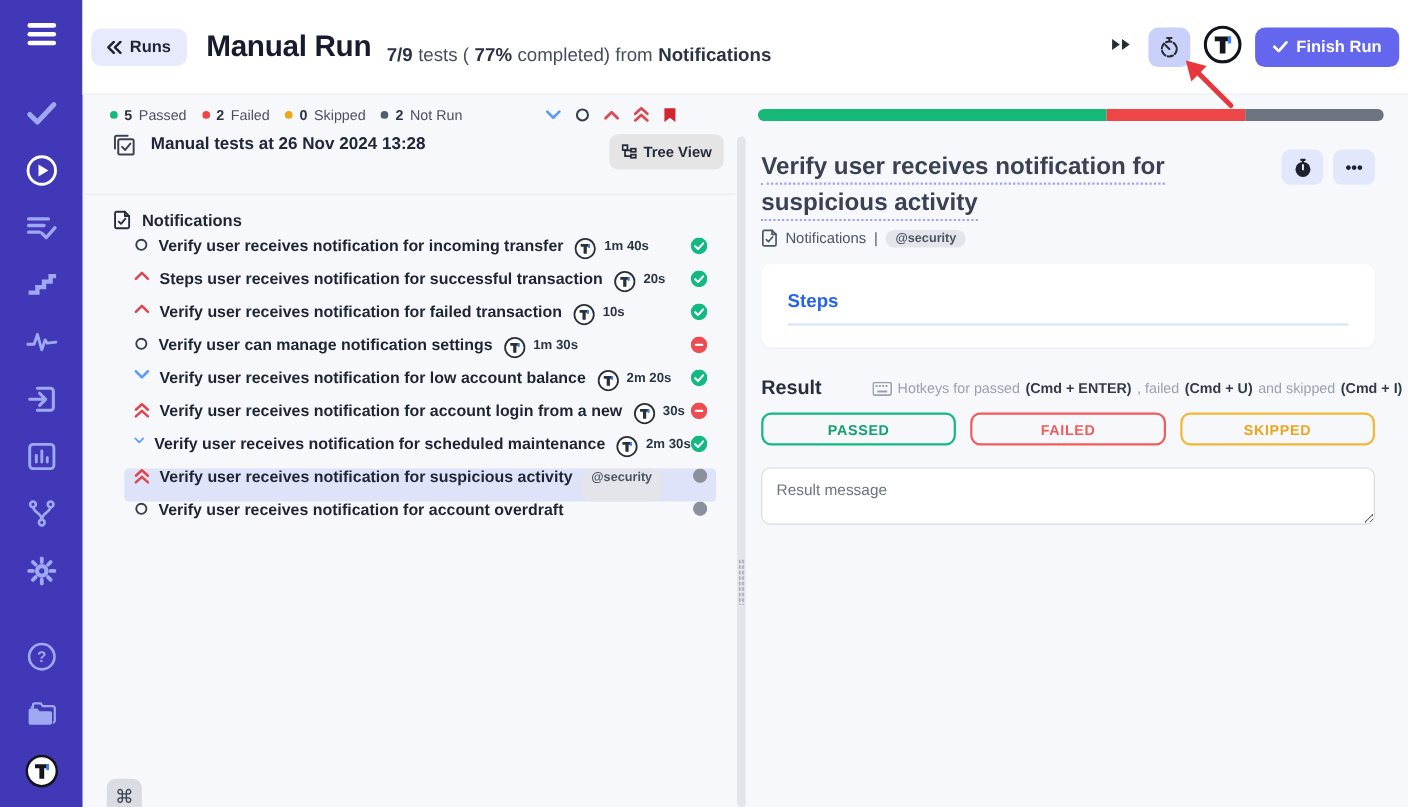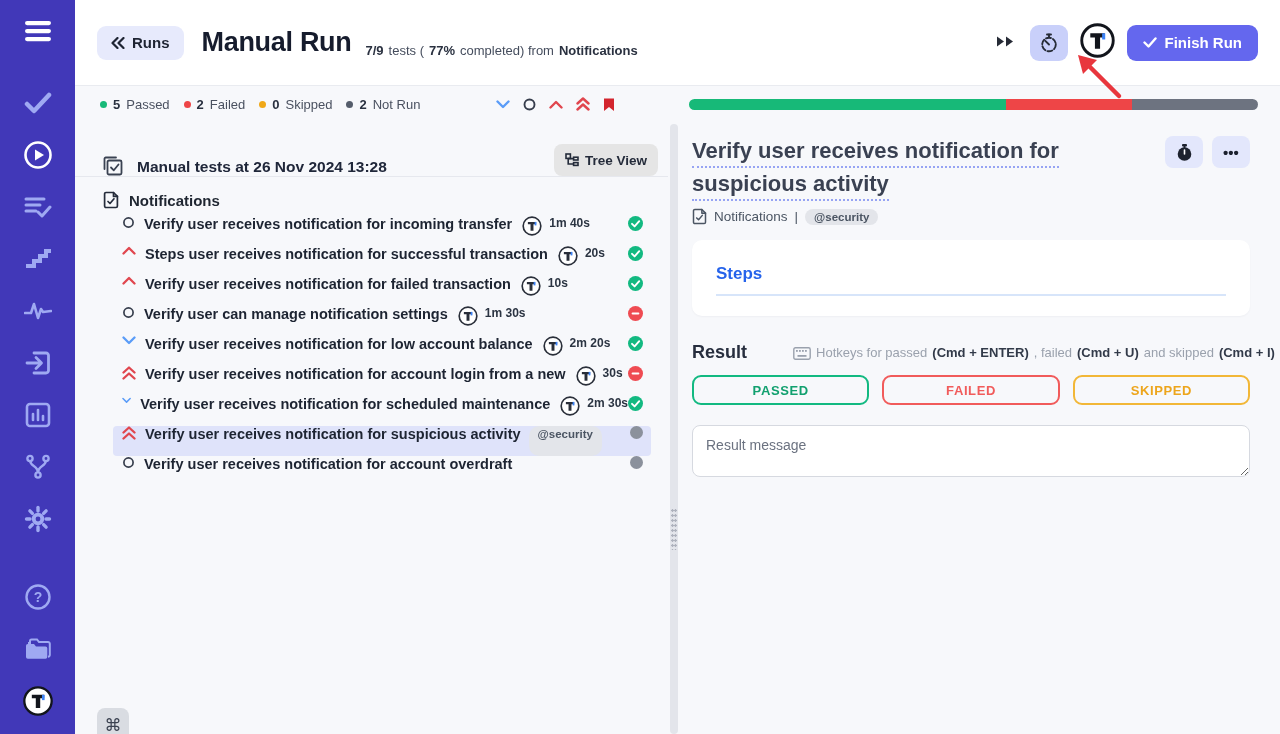--- a/index.html
+++ b/index.html
@@ -9,24 +9,24 @@
   
   .sidebar { position:absolute; left:0; top:0; bottom:0; width:75px; background:#4138b8; display:flex; flex-direction:column; align-items:center; }
   .sb-icon { width:30px; height:30px; display:flex; align-items:center; justify-content:center; cursor:pointer; }
   .sb-icon svg { display:block; }
   .sb-menu { margin-top:16px; margin-bottom:42px; }
   .sb-item { margin-bottom:22px; }
   .sb-spacer { flex:1; }
   .sb-bottom { margin-bottom:18px; }
 
   
-  .topbar { position:absolute; left:75px; right:0; top:0; height:86px; background:#fff; border-bottom:1px solid #e9ebf0; display:flex; align-items:center; padding:0 22px; }
+  .topbar { position:absolute; left:75px; right:0; top:0; height:86px; background:#fff; border-bottom:1px solid #e9ebf0; display:flex; align-items:center; padding:0 8px; }
   .runs-btn { height:34px; background:#e7eafc; border:none; border-radius:9px; padding:0 14px; font-family:inherit; font-size:15px; font-weight:700; color:#1e2433; display:flex; align-items:center; gap:7px; cursor:pointer; margin-right:18px; }
   .page-title { font-size:27px; font-weight:800; color:#161c2d; letter-spacing:-0.3px; margin-right:14px; }
-  .subtitle { font-size:13px; color:#454d5d; display:flex; gap:5px; align-items:flex-start;margin-top:15px; }
+  .subtitle { font-size:17px; color:#454d5d; display:flex; gap:5px; align-items:flex-start;margin-top:15px; }
   .subtitle b { color:#2a3140; }
   .top-right { margin-left:auto; display:flex; align-items:center; }
   .ff-icon { margin-right:16px; cursor:pointer; }
   .timer-btn { width:38px; height:36px; border:none; border-radius:9px; background:#c9d0fa; display:flex; align-items:center; justify-content:center; cursor:pointer; }
   .top-logo { margin:0 12px; cursor:pointer; }
   .finish-btn { height:36px; background:#6467ee; color:#fff; border:none; border-radius:9px; padding:0 16px; font-family:inherit; font-size:15px; font-weight:700; display:flex; align-items:center; gap:8px; cursor:pointer; }
 
   
   .anno-arrow { position:absolute; left:1072px; top:50px; pointer-events:none; z-index:50; }
 
@@ -38,21 +38,21 @@
   .filters { display:flex; align-items:center; gap:13px; margin-left:62px; }
   .filters .f { cursor:pointer; display:flex; align-items:center; }
   .progress { flex:1; margin-left:74px; margin-right:22px; height:11px; border-radius:6px; overflow:hidden; display:flex; cursor:pointer; }
   .seg-passed { background:#17b978; } .seg-failed { background:#ee4547; } .seg-notrun { background:#6d7380; }
 
   
   .content { position:absolute; left:75px; right:0; top:122px; bottom:0; }
 
   
   .runlist { position:absolute; left:0; top:0; bottom:0; width:593px; }
-  .list-header { height:55px; border-bottom:1px solid #e6e8ee; display:flex; align-items:flex-end; padding-left:28px; padding-right:10px; }
+  .list-header { height:55px; border-bottom:1px solid #e6e8ee; display:flex; align-items:flex-start; padding-left:28px; padding-right:10px; }
   .list-header .lh-label { font-size:15.5px; font-weight:700; color:#20273a; margin-left:14px; }
   .treeview-btn { margin-left:auto; height:32px; background:#e5e5e5; border:none; border-radius:8px; padding:0 11px; font-family:inherit; font-size:13.5px; font-weight:700; color:#242b3a; display:flex; align-items:center; gap:6px; cursor:pointer; }
   .folder-row { margin-top:14px; padding-left:28px; display:flex; align-items:center; cursor:pointer; }
   .folder-row .f-label { font-size:15px; font-weight:700; color:#1f2631; margin-left:10px; }
   .rows { margin-top:7px; }
   .trow { height:30px; margin-left:38px; width:538px; display:flex; padding:0 8px 0 9px; border-radius:4px; cursor:pointer; }
   .trow.selected { background:#dfe3fa; }
   .t-title { font-size:14.5px; font-weight:600; color:#1d2432; margin-left:9px; white-space:nowrap; }
   .t-logo { margin-left:10px; display:flex; }
   .t-dur { font-size:12px; font-weight:700; color:#2b3442; margin-left:7px; white-space:nowrap; }

